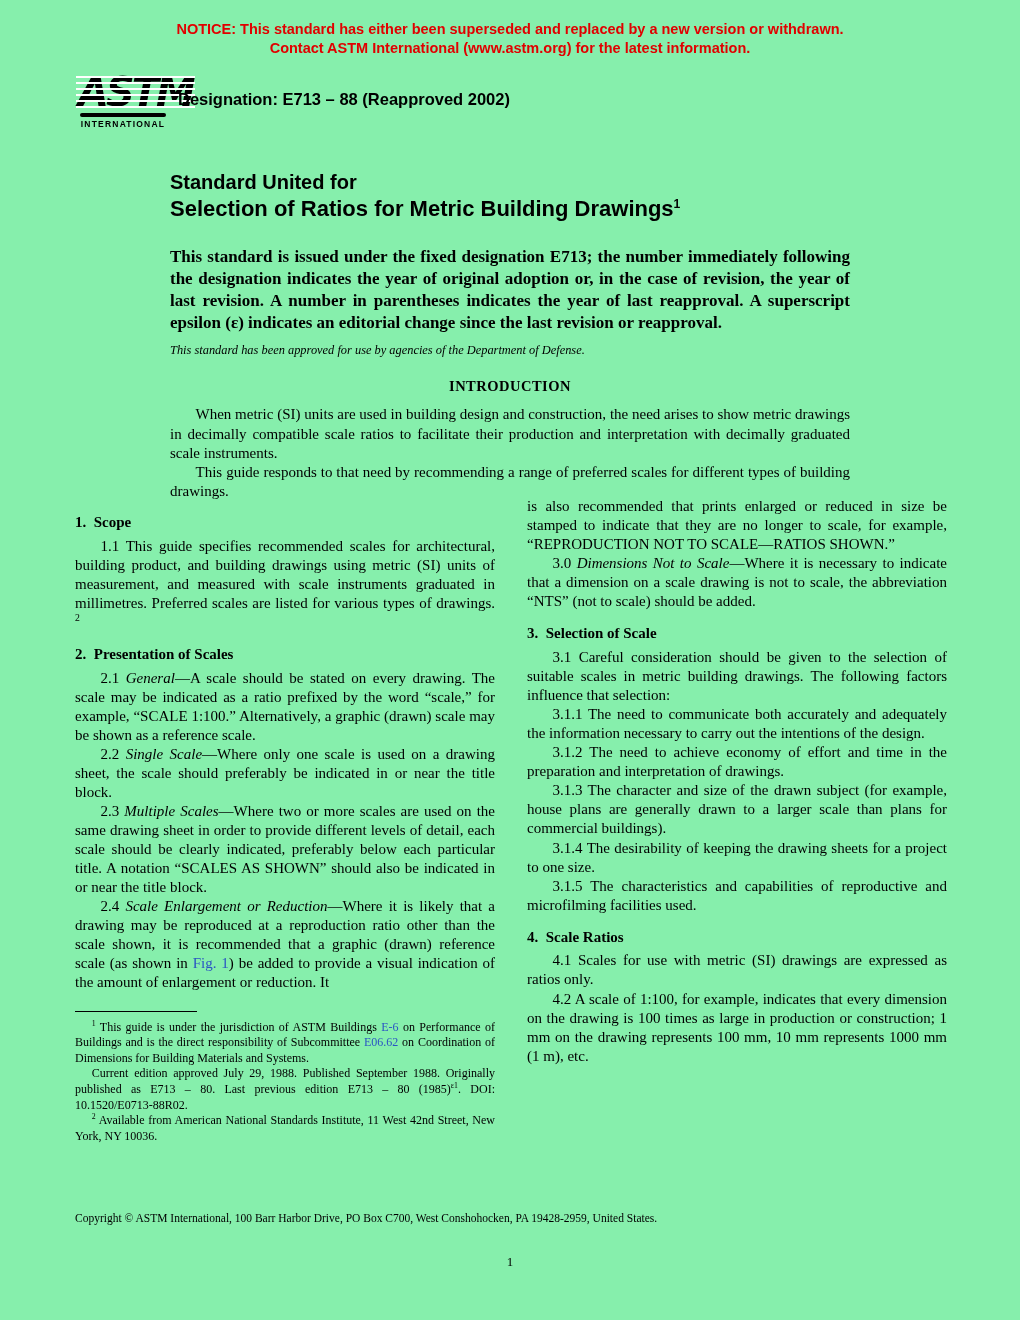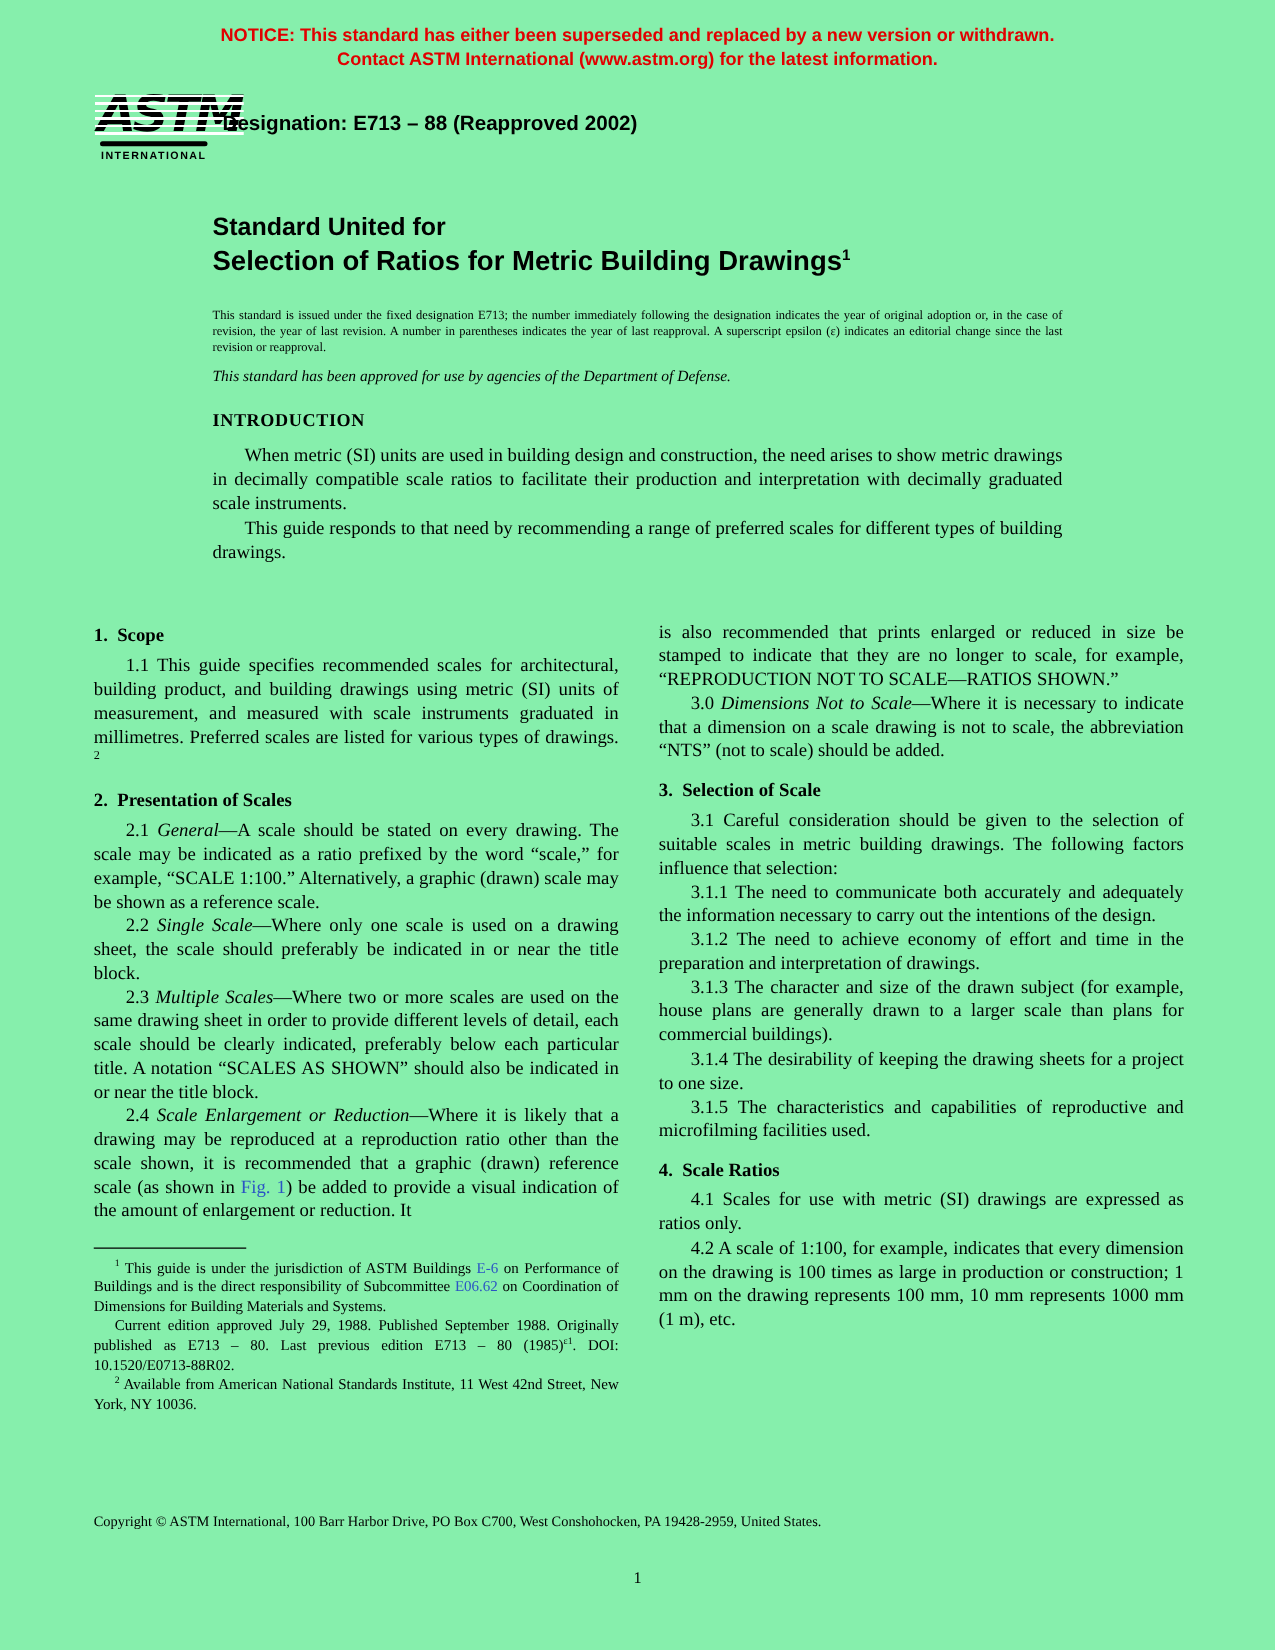--- a/index.html
+++ b/index.html
@@ -52,43 +52,43 @@
     font-weight:bold;font-size:20px;line-height:1.25;display:block;
   }
   .title-line2{
     font-family:"Liberation Sans", sans-serif;
     font-weight:bold;font-size:22px;line-height:1.25;display:block;
   }
   .title-line2 sup{font-size:0.55em;}
   
   .preamble-intro{position:absolute;left:170px;top:246px;width:680px;}
   .issued{
-    font-size:10px;line-height:1.3;text-align:justify;margin:0;
+    font-size:17px;line-height:1.3;text-align:justify;margin:0;font-weight:bold;
   }
   .dod{
     font-size:12.4px;font-style:italic;margin:9px 0 0 0;
   }
   .intro-heading{
-    text-align:left;font-weight:bold;font-size:14.5px;
+    text-align:center;font-weight:bold;font-size:14.5px;
     letter-spacing:0.5px;margin:20px 0 10px 0;
   }
   .intro-para{
     font-size:15px;line-height:1.28;text-align:justify;
     text-indent:1.7em;margin:0;
   }
   
   .columns{
     position:absolute;left:75px;top:497px;width:872px;
     display:flex;gap:32px;align-items:flex-start;
   }
   .col{flex:1;min-width:0;}
   .col h3{
     font-size:15px;font-weight:bold;margin:13px 0 5px 0;line-height:1.25;
   }
-  .col > h3:first-child{margin-top:3px;}
+  .col > h3:first-child{margin-top:16px;}
   .body-para{
     font-size:15px;line-height:1.27;text-align:justify;
     text-indent:1.7em;margin:0;
   }
   .body-para.noindent{text-indent:0;}
   .body-para sup, .footnote sup{font-size:0.65em;vertical-align:super;line-height:0;}
   .doclink{color:var(--link-blue,#2b54c4);text-decoration:none;cursor:pointer;}
   .fnrule{
     width:122px;border-top:1px solid #000;height:0;
     margin:18px 0 8px 0;

